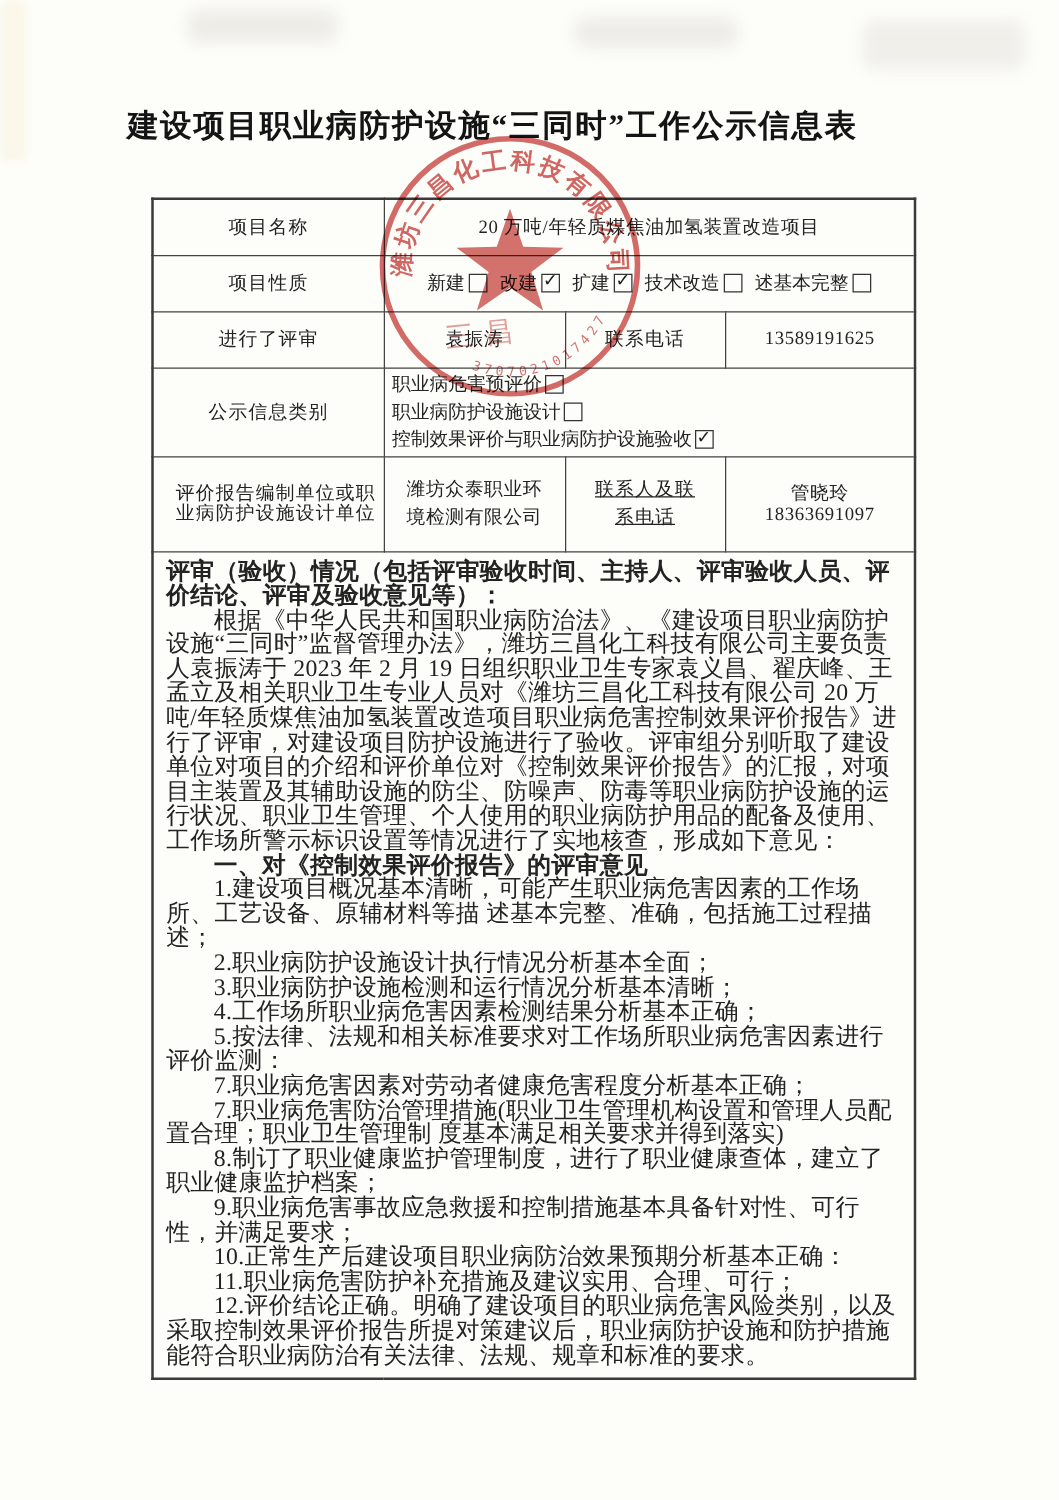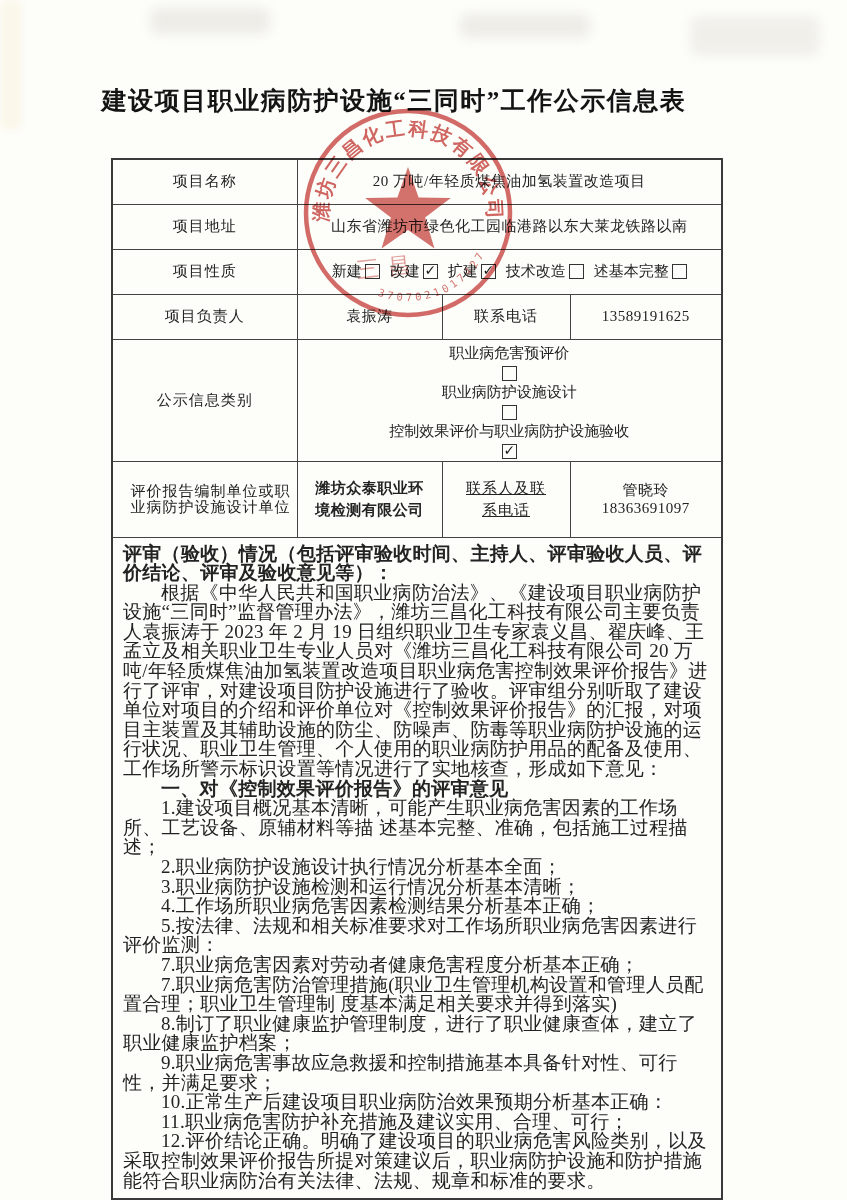--- a/index.html
+++ b/index.html
@@ -14,40 +14,40 @@
   .s1{left:150px;top:8px;width:120px;height:26px;}
   .s2{left:460px;top:14px;width:130px;height:24px;}
   .s3{left:690px;top:16px;width:130px;height:40px;opacity:.8;}
   .s4{left:0px;top:0px;width:22px;height:130px;background:#fbf7ea;filter:blur(3px);}
 
   .page-title{
     position:absolute;left:0;top:84px;width:788px;
     text-align:center;font-size:25px;font-weight:bold;letter-spacing:1.5px;color:#141414;
   }
 
-  .doc{position:absolute;left:111px;top:158px;width:534px;}
+  .doc{position:absolute;left:121px;top:158px;width:534px;}
   table.grid{border-collapse:collapse;table-layout:fixed;width:610px;border:2px solid #3a3a3a;}
   table.grid td{border:1.5px solid #434343;font-size:15px;color:#232323;padding:2px 6px;vertical-align:middle;}
   .c1{width:185px;} .c2{width:145px;} .c3{width:128px;} .c4{width:152px;}
   .lab{text-align:center;letter-spacing:1px;}
   .val-center{text-align:center;letter-spacing:.5px;}
   .r-small{height:45px;}
   .r-cat{height:66px;}
   .r-unit{height:76px;}
   .unit-label{padding:4px 18px;line-height:16px;text-align:right;}
 
   .chk-row{display:flex;justify-content:center;align-items:center;gap:10px;}
   .chk-item{display:inline-flex;align-items:center;gap:3px;white-space:nowrap;}
   .box{
     display:inline-block;width:13px;height:13px;border:1.6px solid #333;
     font-size:14px;line-height:11px;text-align:center;font-weight:bold;color:#1d1d1d;
     font-family:"DejaVu Sans",sans-serif;
   }
   .cat-cell{padding-left:12px;}
-  .cat-line{display:flex;align-items:center;gap:2px;line-height:22px;flex-direction:column;}
+  .cat-line{display:flex;align-items:center;gap:2px;line-height:22px;}
 
   .review-cell{vertical-align:top !important;padding:6px 10px 8px 10px !important;}
   .review-cell p{margin:0;text-indent:2em;line-height:19.6px;font-size:19px;letter-spacing:.3px;}
   .review-heading{font-weight:bold;text-indent:0 !important;font-size:15.5px;line-height:21px;}
   .p-bold{font-weight:bold;font-family:Liberation Serif, serif;}
 
   
   .stamp{position:absolute;left:293px;top:100px;width:230px;height:230px;mix-blend-mode:multiply;opacity:.88;pointer-events:none;}
 </style>
 </head>
@@ -68,24 +68,20 @@
         <col class="c3">
         <col class="c4">
       </colgroup>
 
   <tbody>
         <tr class="r-small">
     <td class="lab">项目名称</td>
     <td class="val-center" colspan="3">20 万吨/年轻质煤焦油加氢装置改造项目</td>
   </tr>
 
-  <tr class="r-small">
-    <td class="lab">项目地址</td>
-    <td class="val-center" colspan="3">山东省潍坊市绿色化工园临港路以东大莱龙铁路以南</td>
-  </tr>
 
   <tr class="r-small">
     <td class="lab">项目性质</td>
     <td colspan="3">
       <div class="chk-row">
         <span class="chk-item">
           <span>新建</span>
           <span class="box"></span>
         </span>
         <span class="chk-item">
@@ -102,21 +98,21 @@
         </span>
         <span class="chk-item">
           <span>述基本完整</span>
           <span class="box"></span>
         </span>
       </div>
     </td>
   </tr>
 
   <tr class="r-small">
-    <td class="lab">项目负责人</td>
+    <td class="lab">进行了评审</td>
     <td class="val-center">袁振涛</td>
     <td class="lab">联系电话</td>
     <td class="val-center">13589191625</td>
   </tr>
 
   <tr class="r-cat">
     <td class="lab">公示信息类别</td>
     <td colspan="3" class="cat-cell">
       <div class="cat-line">
         <span>职业病危害预评价</span>
@@ -128,21 +124,21 @@
       </div>
       <div class="cat-line">
         <span>控制效果评价与职业病防护设施验收</span>
         <span class="box">✓</span>
       </div>
     </td>
   </tr>
 
   <tr class="r-unit">
     <td class="lab unit-label">评价报告编制单位或职业病防护设施设计单位</td>
-    <td class="val-center" style="padding:4px 16px;line-height:22px;font-weight:bold;">潍坊众泰职业环境检测有限公司</td>
+    <td class="val-center" style="padding:4px 16px;line-height:22px;">潍坊众泰职业环境检测有限公司</td>
     <td class="lab" style="padding:4px 22px;line-height:22px;text-decoration:underline;">联系人及联系电话</td>
     <td class="val-center">管晓玲 18363691097</td>
   </tr>
 
   <tr>
     <td colspan="4" class="review-cell">
       <p class="review-heading">评审（验收）情况（包括评审验收时间、主持人、评审验收人员、评价结论、评审及验收意见等）：</p>
       <p>根据《中华人民共和国职业病防治法》、《建设项目职业病防护设施“三同时”监督管理办法》，潍坊三昌化工科技有限公司主要负责人袁振涛于 2023 年 2 月 19 日组织职业卫生专家袁义昌、翟庆峰、王孟立及相关职业卫生专业人员对《潍坊三昌化工科技有限公司 20 万吨/年轻质煤焦油加氢装置改造项目职业病危害控制效果评价报告》进行了评审，对建设项目防护设施进行了验收。评审组分别听取了建设单位对项目的介绍和评价单位对《控制效果评价报告》的汇报，对项目主装置及其辅助设施的防尘、防噪声、防毒等职业病防护设施的运行状况、职业卫生管理、个人使用的职业病防护用品的配备及使用、工作场所警示标识设置等情况进行了实地核查，形成如下意见：</p>
       <p class="p-bold">一、对《控制效果评价报告》的评审意见</p>
       <p>1.建设项目概况基本清晰，可能产生职业病危害因素的工作场所、工艺设备、原辅材料等描 述基本完整、准确，包括施工过程描述；</p>

